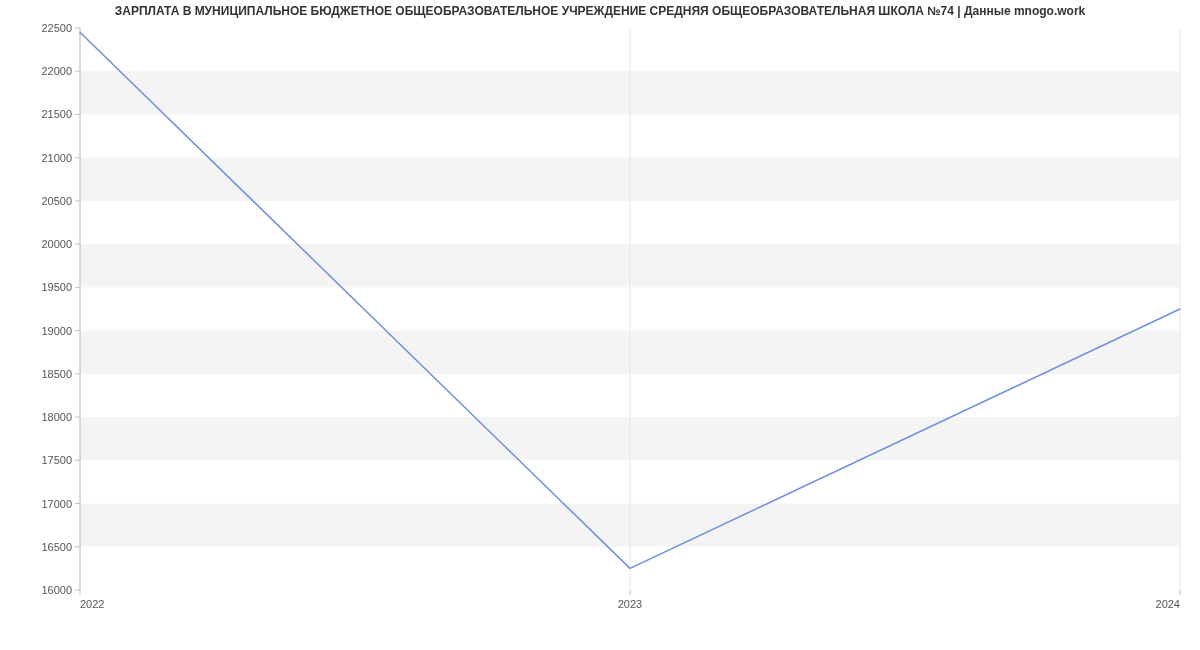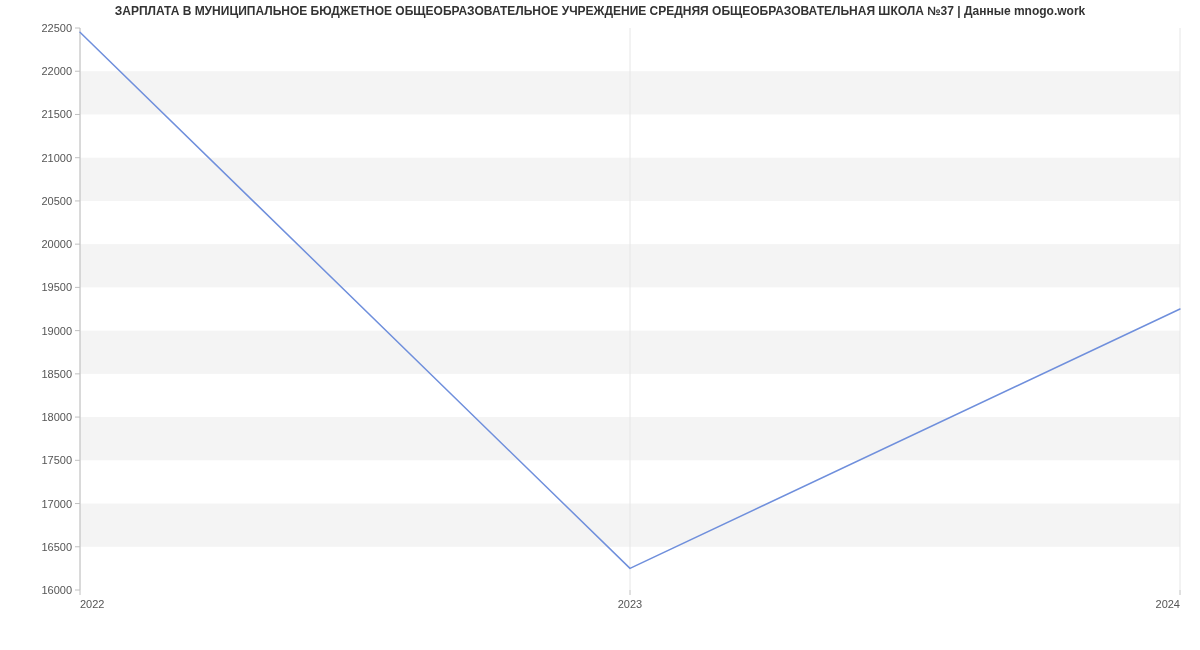--- a/index.html
+++ b/index.html
@@ -52,21 +52,21 @@
     stroke: #6f8fdc;
     stroke-width: 1.5;
     stroke-linejoin: round;
     stroke-linecap: round;
   }
 </style>
 </head>
 <body>
 
 <div class="chart-wrap">
-  <div class="title">ЗАРПЛАТА В МУНИЦИПАЛЬНОЕ БЮДЖЕТНОЕ ОБЩЕОБРАЗОВАТЕЛЬНОЕ УЧРЕЖДЕНИЕ СРЕДНЯЯ ОБЩЕОБРАЗОВАТЕЛЬНАЯ ШКОЛА №37 | Данные mnogo.work</div>
+  <div class="title">ЗАРПЛАТА В МУНИЦИПАЛЬНОЕ БЮДЖЕТНОЕ ОБЩЕОБРАЗОВАТЕЛЬНОЕ УЧРЕЖДЕНИЕ СРЕДНЯЯ ОБЩЕОБРАЗОВАТЕЛЬНАЯ ШКОЛА №74 | Данные mnogo.work</div>
   <svg class="plot" width="1200" height="650">
     <g id="bands">
         <rect x="80" y="503.53846153846155" width="1100" height="43.23076923076917" class="band"></rect>
         <rect x="80" y="417.0769230769231" width="1100" height="43.23076923076917" class="band"></rect>
         <rect x="80" y="330.6153846153846" width="1100" height="43.230769230769226" class="band"></rect>
         <rect x="80" y="244.15384615384613" width="1100" height="43.23076923076928" class="band"></rect>
         <rect x="80" y="157.69230769230768" width="1100" height="43.230769230769226" class="band"></rect>
         <rect x="80" y="71.23076923076917" width="1100" height="43.23076923076928" class="band"></rect>
       </g>
     <g id="vgrid">

